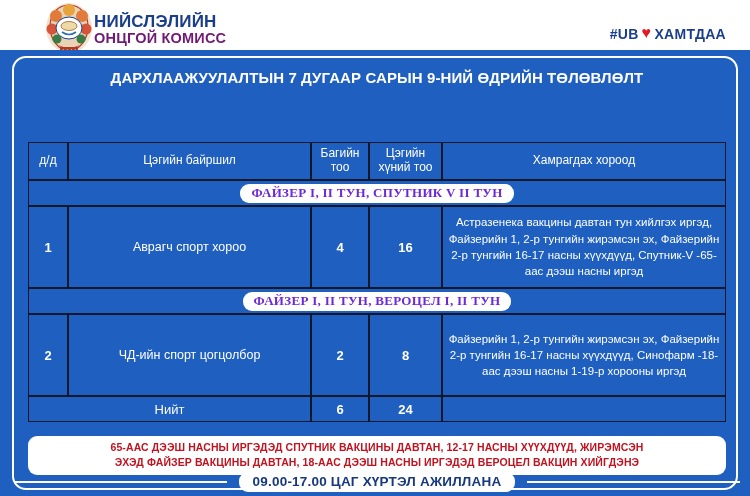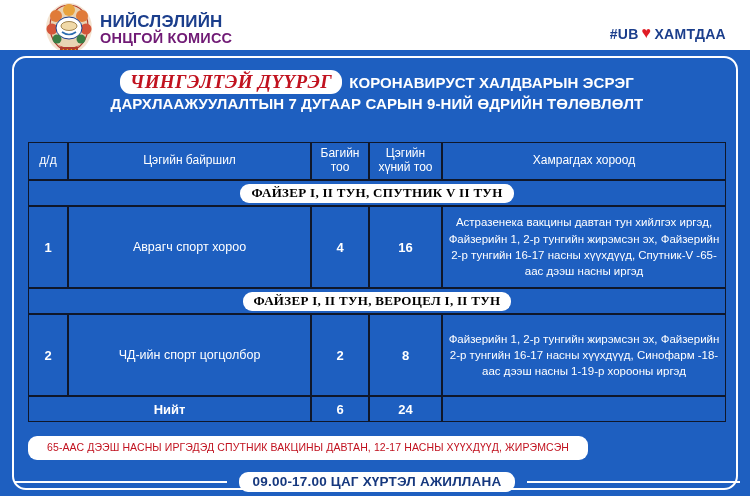--- a/index.html
+++ b/index.html
@@ -10,21 +10,21 @@
   }
   body { background: #ffffff; position: relative; }
 
   
   #header {
     position: absolute; left: 0; top: 0; width: 750px; height: 57px;
     background: #ffffff;
   }
   #logo-wrap {
     position: absolute; left: 44px; top: 2px;
-    display: flex; align-items: center; gap: 6px;
+    display: flex; align-items: center; 
   }
   #emblem { width: 50px; height: 52px; display: block; }
   #org-text { line-height: 1.0; padding-top: 2px; }
   #org-line1 {
     font-size: 17px; font-weight: bold; color: #1b3e8c;
     letter-spacing: 0.2px; display: block;
   }
   #org-line2 {
     font-size: 14.5px; font-weight: bold; color: #701a75;
     letter-spacing: 0.2px; display: block; margin-top: 1px;
@@ -98,41 +98,41 @@
     font-size: 12.5px; text-align: left; padding-left: 9px; margin-left: 48px;
   }
   .cell-num { font-size: 13px; font-weight: bold; }
   .cell-khoroo {
     font-size: 11.5px; text-align: left; padding: 5px 7px;
     line-height: 1.42;
     margin-left: 8px;
   }
   tr.data-row td { height: 82px; }
   tr.total-row td { height: 26px; }
-  .cell-total-label { font-size: 13px; font-weight: bold; margin-left: 48px; }
+  .cell-total-label { font-size: 13px; font-weight: normal; margin-left: 48px; }
 
   
   td.section-cell {
     padding: 3px 0 4px 0; border: 1px solid #cfdcf2;
   }
   .section-pill {
-    display: inline-block; background: #ffffff; color: #000000;
+    display: inline-block; background: #ffffff; color: #6d28d9;
     border-radius: 9px; padding: 1px 11px 2px 11px;
     font-family: "Liberation Serif", serif;
     font-size: 13px; font-weight: bold;
     letter-spacing: 0.3px;
   }
 
   
   #note-pill {
-    position: absolute; left: 14px; top: 378px; width: 560px;
+    position: absolute; left: 14px; top: 378px; width: 698px;
     background: #ffffff; border-radius: 9px;
     padding: 4px 8px 5px 8px;
     text-align: center; color: #c1121f;
-    font-size: 10.5px; font-weight: normal; line-height: 1.45;
+    font-size: 10.5px; font-weight: bold; line-height: 1.45;
     letter-spacing: 0.1px;
   }
   #hours-row {
     position: absolute; left: 0; top: 414px; width: 726px;
     display: flex; align-items: center; justify-content: center;
   }
   .hours-rule { height: 2px; background: #ffffff; flex: 1 1 auto; }
   #hours-pill {
     background: #ffffff; color: #16387e; border-radius: 9px;
     padding: 2px 14px 3px 14px; margin: 0 12px;
@@ -176,23 +176,20 @@
     <span id="heart-icon">♥</span>
     <span>ХАМТДАА</span>
   </div>
 
 </div>
 
 <div id="stage">
   <div id="panel">
 
     <div id="title-block">
-      <div class="title-row">
-        <span id="district-pill">ЧИНГЭЛТЭЙ ДҮҮРЭГ</span><span id="title-part2">КОРОНАВИРУСТ ХАЛДВАРЫН ЭСРЭГ</span>
-      </div>
       <div id="title-line2" class="title-row">ДАРХЛААЖУУЛАЛТЫН 7 ДУГААР САРЫН 9-НИЙ ӨДРИЙН ТӨЛӨВЛӨЛТ</div>
     </div>
 
     <div id="table-wrap">
       <table id="plan-table">
         <colgroup>
           <col style="width:40px">
           <col style="width:243px">
           <col style="width:58px">
           <col style="width:73px">
@@ -242,20 +239,21 @@
             <td class="cell-num">6</td>
             <td class="cell-num">24</td>
             <td></td>
           </tr>
         </tbody>
       </table>
     </div>
 
     <div id="note-pill">
       <div>65-ААС ДЭЭШ НАСНЫ ИРГЭДЭД СПУТНИК ВАКЦИНЫ ДАВТАН, 12-17 НАСНЫ ХҮҮХДҮҮД, ЖИРЭМСЭН</div>
+      <div>ЭХЭД ФАЙЗЕР ВАКЦИНЫ ДАВТАН, 18-ААС ДЭЭШ НАСНЫ ИРГЭДЭД ВЕРОЦЕЛ ВАКЦИН ХИЙГДЭНЭ</div>
     </div>
 
     <div id="hours-row">
       <span class="hours-rule"></span>
       <span id="hours-pill">09.00-17.00 ЦАГ ХҮРТЭЛ АЖИЛЛАНА</span>
       <span class="hours-rule"></span>
     </div>
 
   </div>
 </div>

